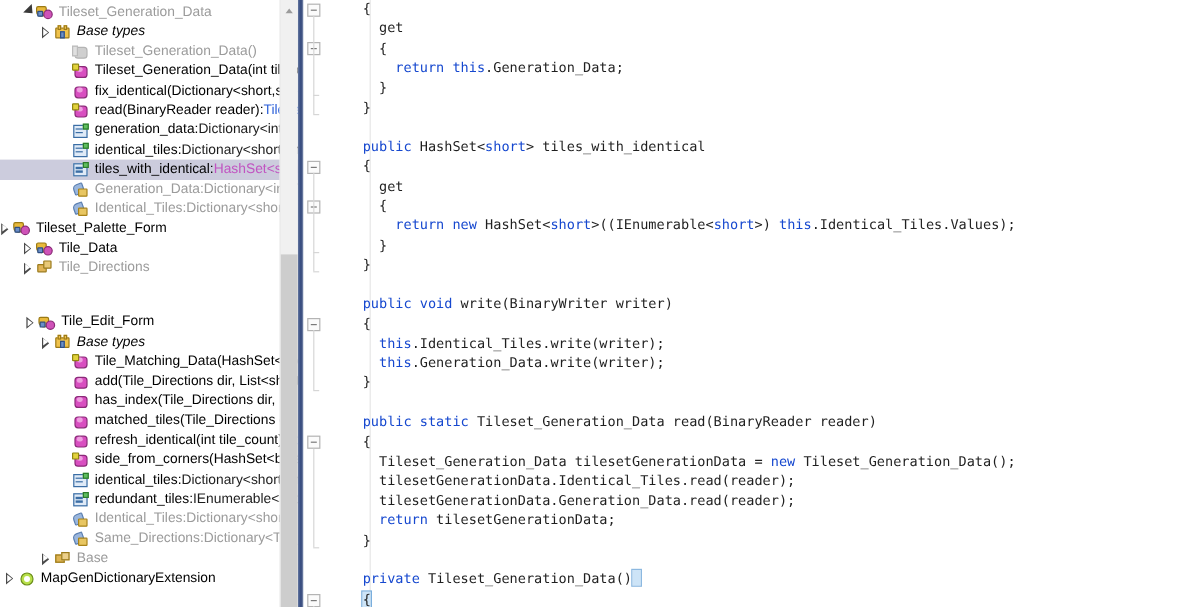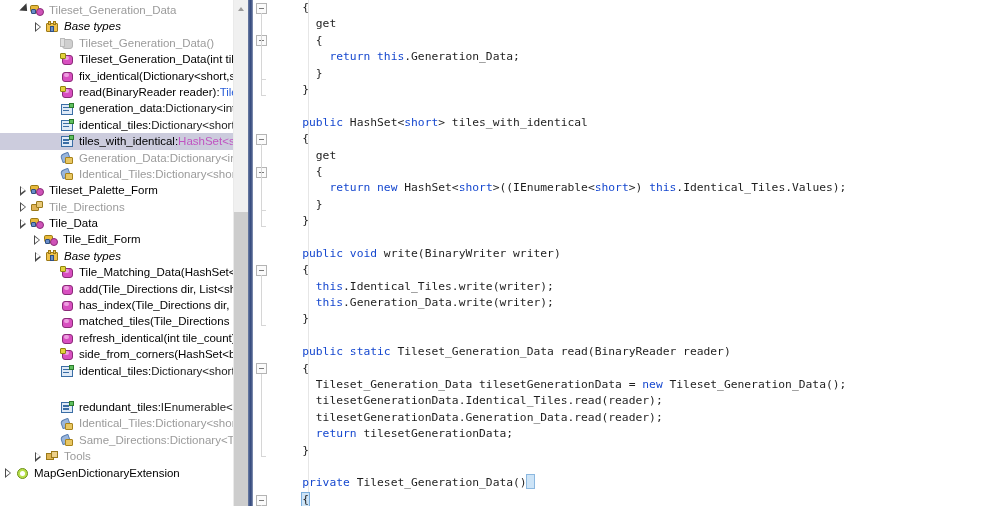--- a/index.html
+++ b/index.html
@@ -332,59 +332,59 @@
         <div class="node" style="padding-left: 49px;">
           <span class="expander none"></span>
           <span class="icon">
             <span class="ico-prop" style="position: absolute; left: 0px; top: 1px; width: 16px; height: 13px;">
               <span class="ic a"></span>
               <span class="ic b"></span>
             </span>
           </span>
           <span class="label dim">Identical_Tiles:Dictionary&lt;short,short&gt;</span>
         </div>
+        <div class="node" style="">
+          <span class="expander collapsed">
+            <span class="inner"></span>
+          </span>
+          <span class="icon">
+            <span class="ico-class" style="position: absolute; left: 0px; top: 1px; width: 16px; height: 13px;">
+              <span class="ic a"></span>
+              <span class="ic b"></span>
+              <span class="ic c"></span>
+            </span>
+          </span>
+          <span class="label">Tileset_Palette_Form</span>
+        </div>
         <div class="node" style="padding-left: 19px;">
           <span class="expander collapsed">
             <span class="inner"></span>
           </span>
           <span class="icon">
             <span class="ico-class" style="position: absolute; left: 0px; top: 1px; width: 16px; height: 13px;">
               <span class="ic a"></span>
               <span class="ic b"></span>
               <span class="ic c"></span>
             </span>
           </span>
-          <span class="label">Tileset_Palette_Form</span>
+          <span class="label">Tile_Data</span>
         </div>
         <div class="node" style="padding-left: 19px;">
           <span class="expander collapsed">
             <span class="inner"></span>
           </span>
           <span class="icon">
             <span class="ico-iface" style="position: absolute; left: 0px; top: 1px; width: 16px; height: 13px;">
               <span class="ic a"></span>
               <span class="ic b"></span>
             </span>
           </span>
           <span class="label dim">Tile_Directions</span>
         </div>
-        <div class="node" style="padding-left: 19px;">
-          <span class="expander collapsed">
-            <span class="inner"></span>
-          </span>
-          <span class="icon">
-            <span class="ico-class" style="position: absolute; left: 0px; top: 1px; width: 16px; height: 13px;">
-              <span class="ic a"></span>
-              <span class="ic b"></span>
-              <span class="ic c"></span>
-            </span>
-          </span>
-          <span class="label">Tile_Data</span>
-        </div>
-        <div class="node" style="padding-left: 33px;">
+        <div class="node" style="padding-left: 21px; margin-top: 29px;">
           <span class="expander collapsed">
             <span class="inner"></span>
           </span>
           <span class="icon">
             <span class="ico-class" style="position: absolute; left: 0px; top: 1px; width: 16px; height: 13px;">
               <span class="ic a"></span>
               <span class="ic b"></span>
               <span class="ic c"></span>
             </span>
           </span>
@@ -473,21 +473,21 @@
             <span class="ico-field" style="position: absolute; left: 0px; top: 1px; width: 16px; height: 13px;">
               <span class="ic a"></span>
               <span class="ic b"></span>
               <span class="ic c"></span>
               <span class="ic d"></span>
             </span>
           </span>
           <span class="label">identical_tiles:</span>
           <span class="ty-dark">Dictionary&lt;short,short&gt;</span>
         </div>
-        <div class="node" style="padding-left: 49px; margin-top: 20px;">
+        <div class="node" style="padding-left: 49px;">
           <span class="expander none"></span>
           <span class="icon">
             <span class="ico-field" style="position: absolute; left: 0px; top: 1px; width: 16px; height: 13px;">
               <span class="ic a"></span>
               <span class="ic b"></span>
               <span class="ic c"></span>
               <span class="ic d"></span>
             </span>
           </span>
           <span class="label">redundant_tiles:</span>
@@ -516,21 +516,21 @@
         <div class="node" style="padding-left: 34px;">
           <span class="expander collapsed">
             <span class="inner"></span>
           </span>
           <span class="icon">
             <span class="ico-tools" style="position: absolute; left: 0px; top: 1px; width: 16px; height: 13px;">
               <span class="ic a"></span>
               <span class="ic b"></span>
             </span>
           </span>
-          <span class="label dim">Tools</span>
+          <span class="label dim">Base</span>
         </div>
         <div class="node" style="padding-left: 4px;">
           <span class="expander collapsed">
             <span class="inner"></span>
           </span>
           <span class="icon">
             <span class="ico-ns" style="position: absolute; left: 0px; top: 1px; width: 16px; height: 13px;">
               <span class="ic a"></span>
               <span class="ic b"></span>
             </span>

